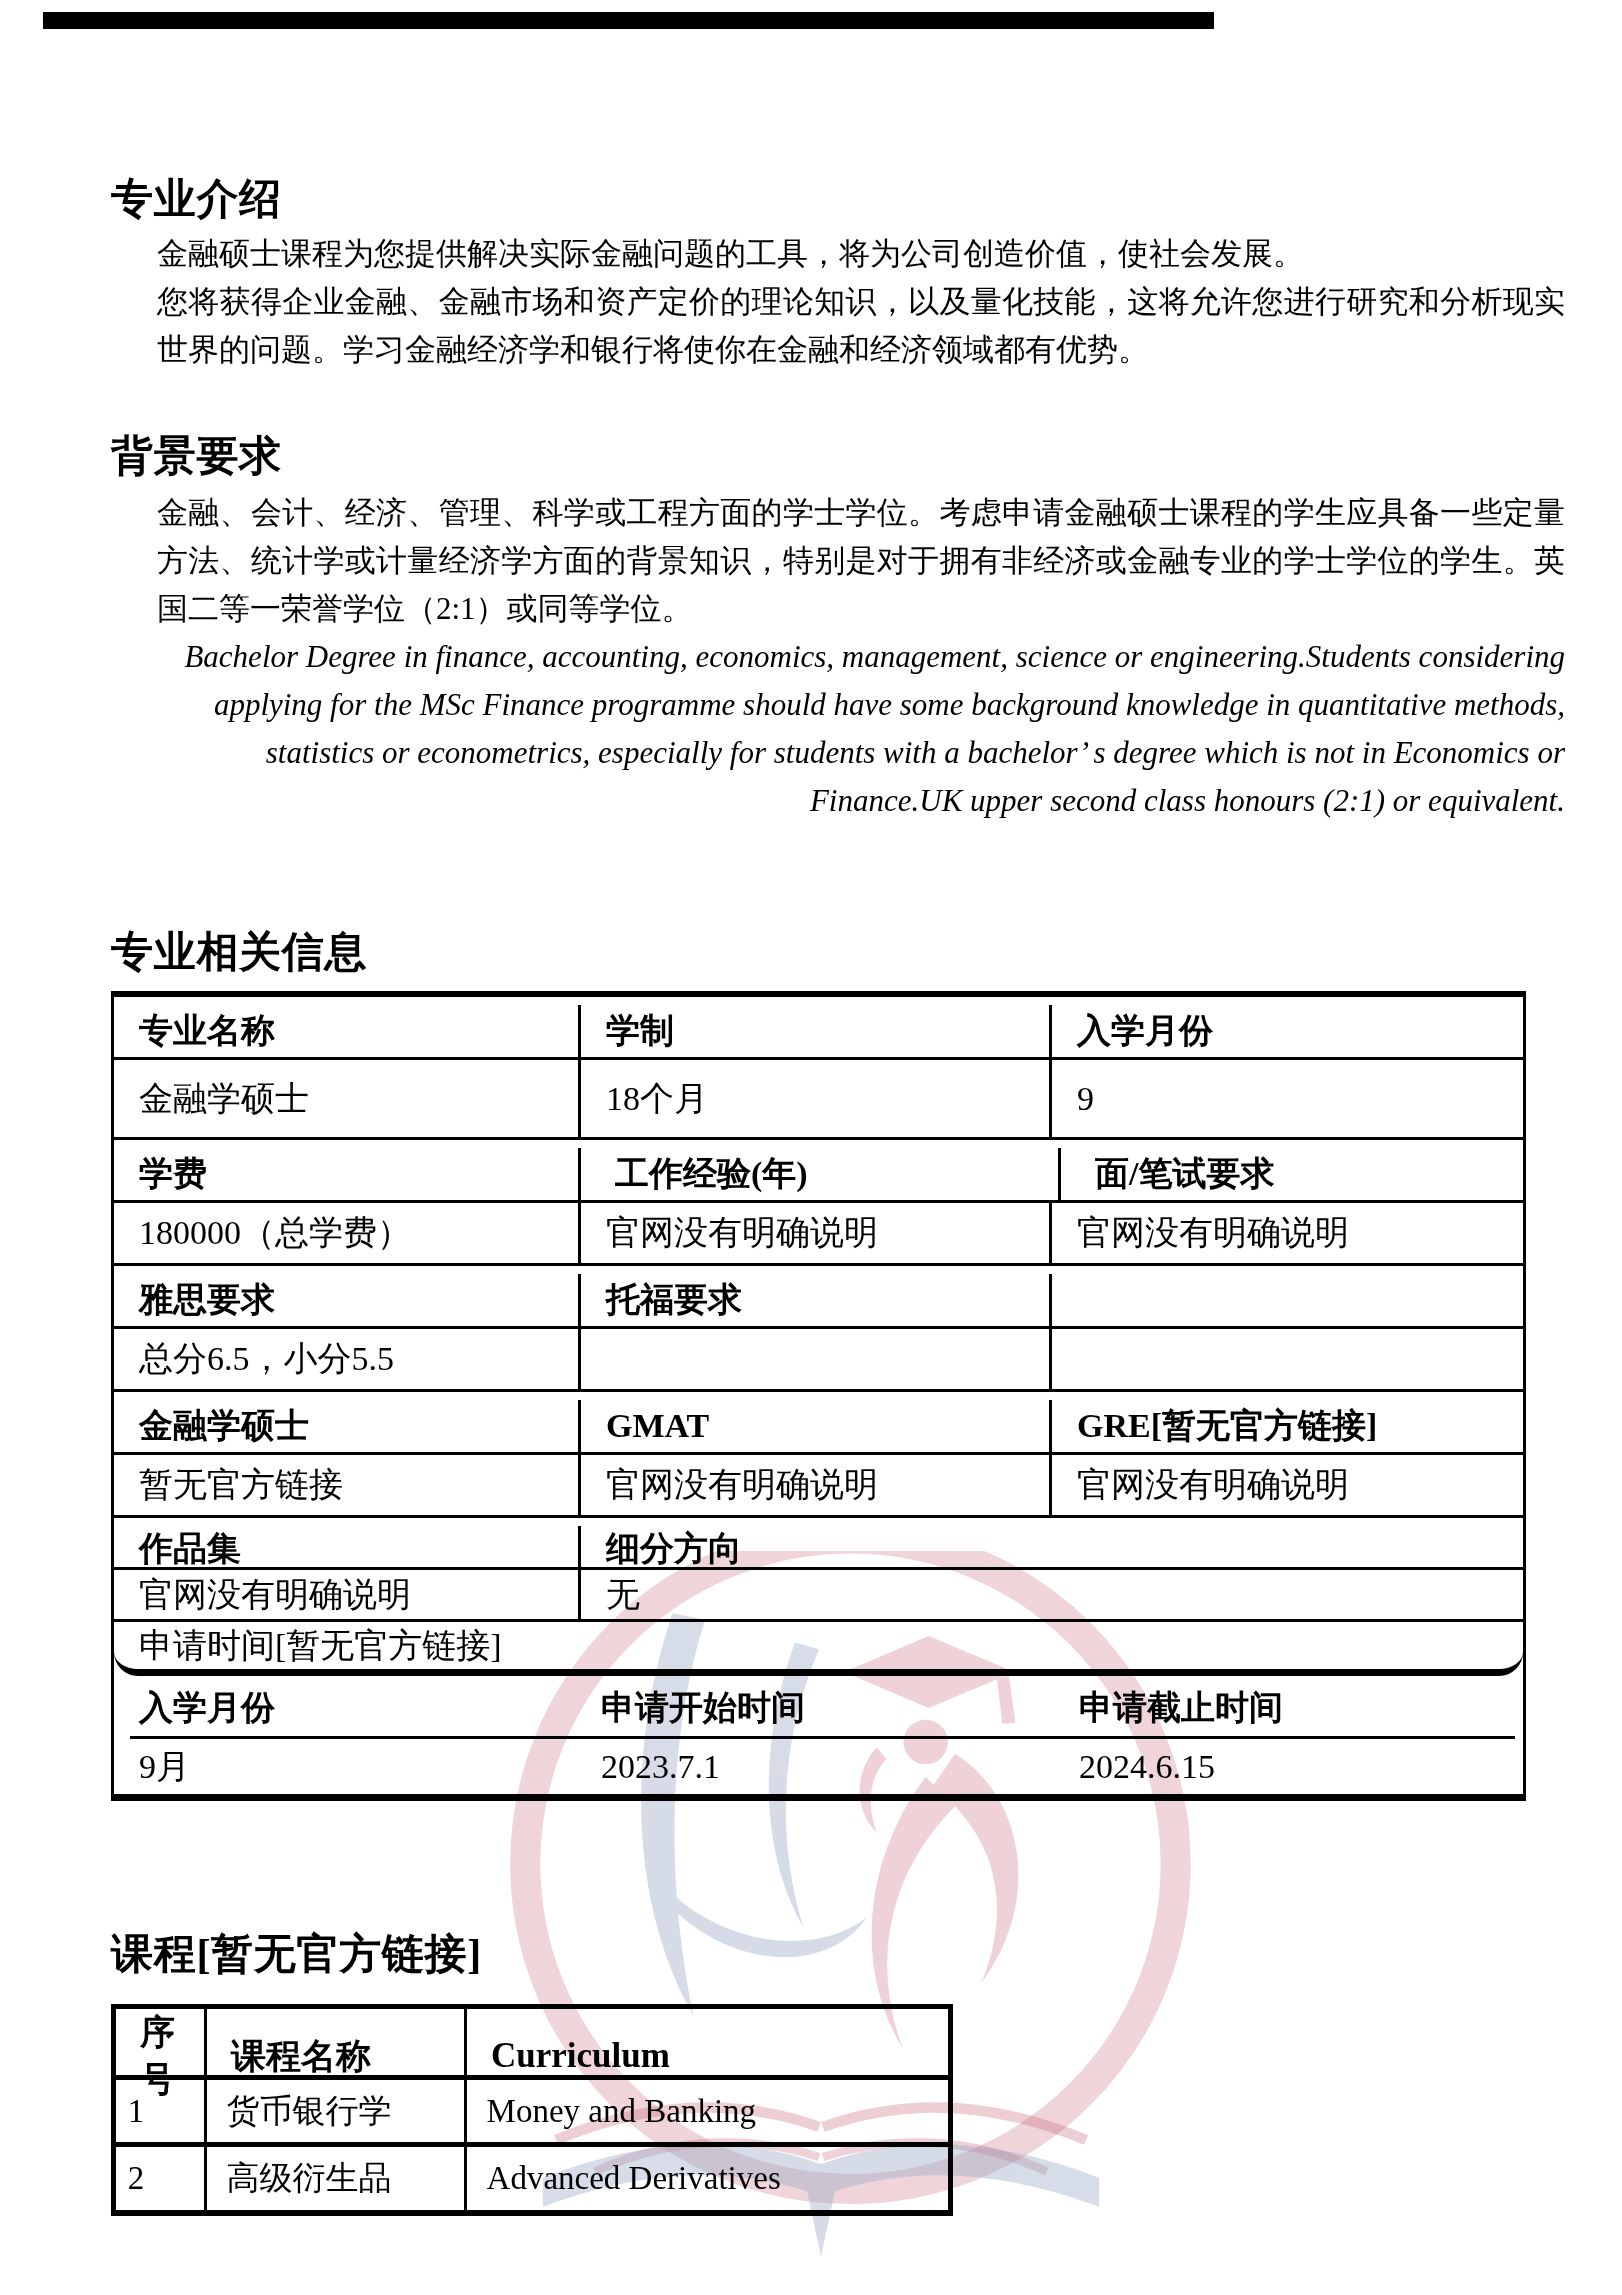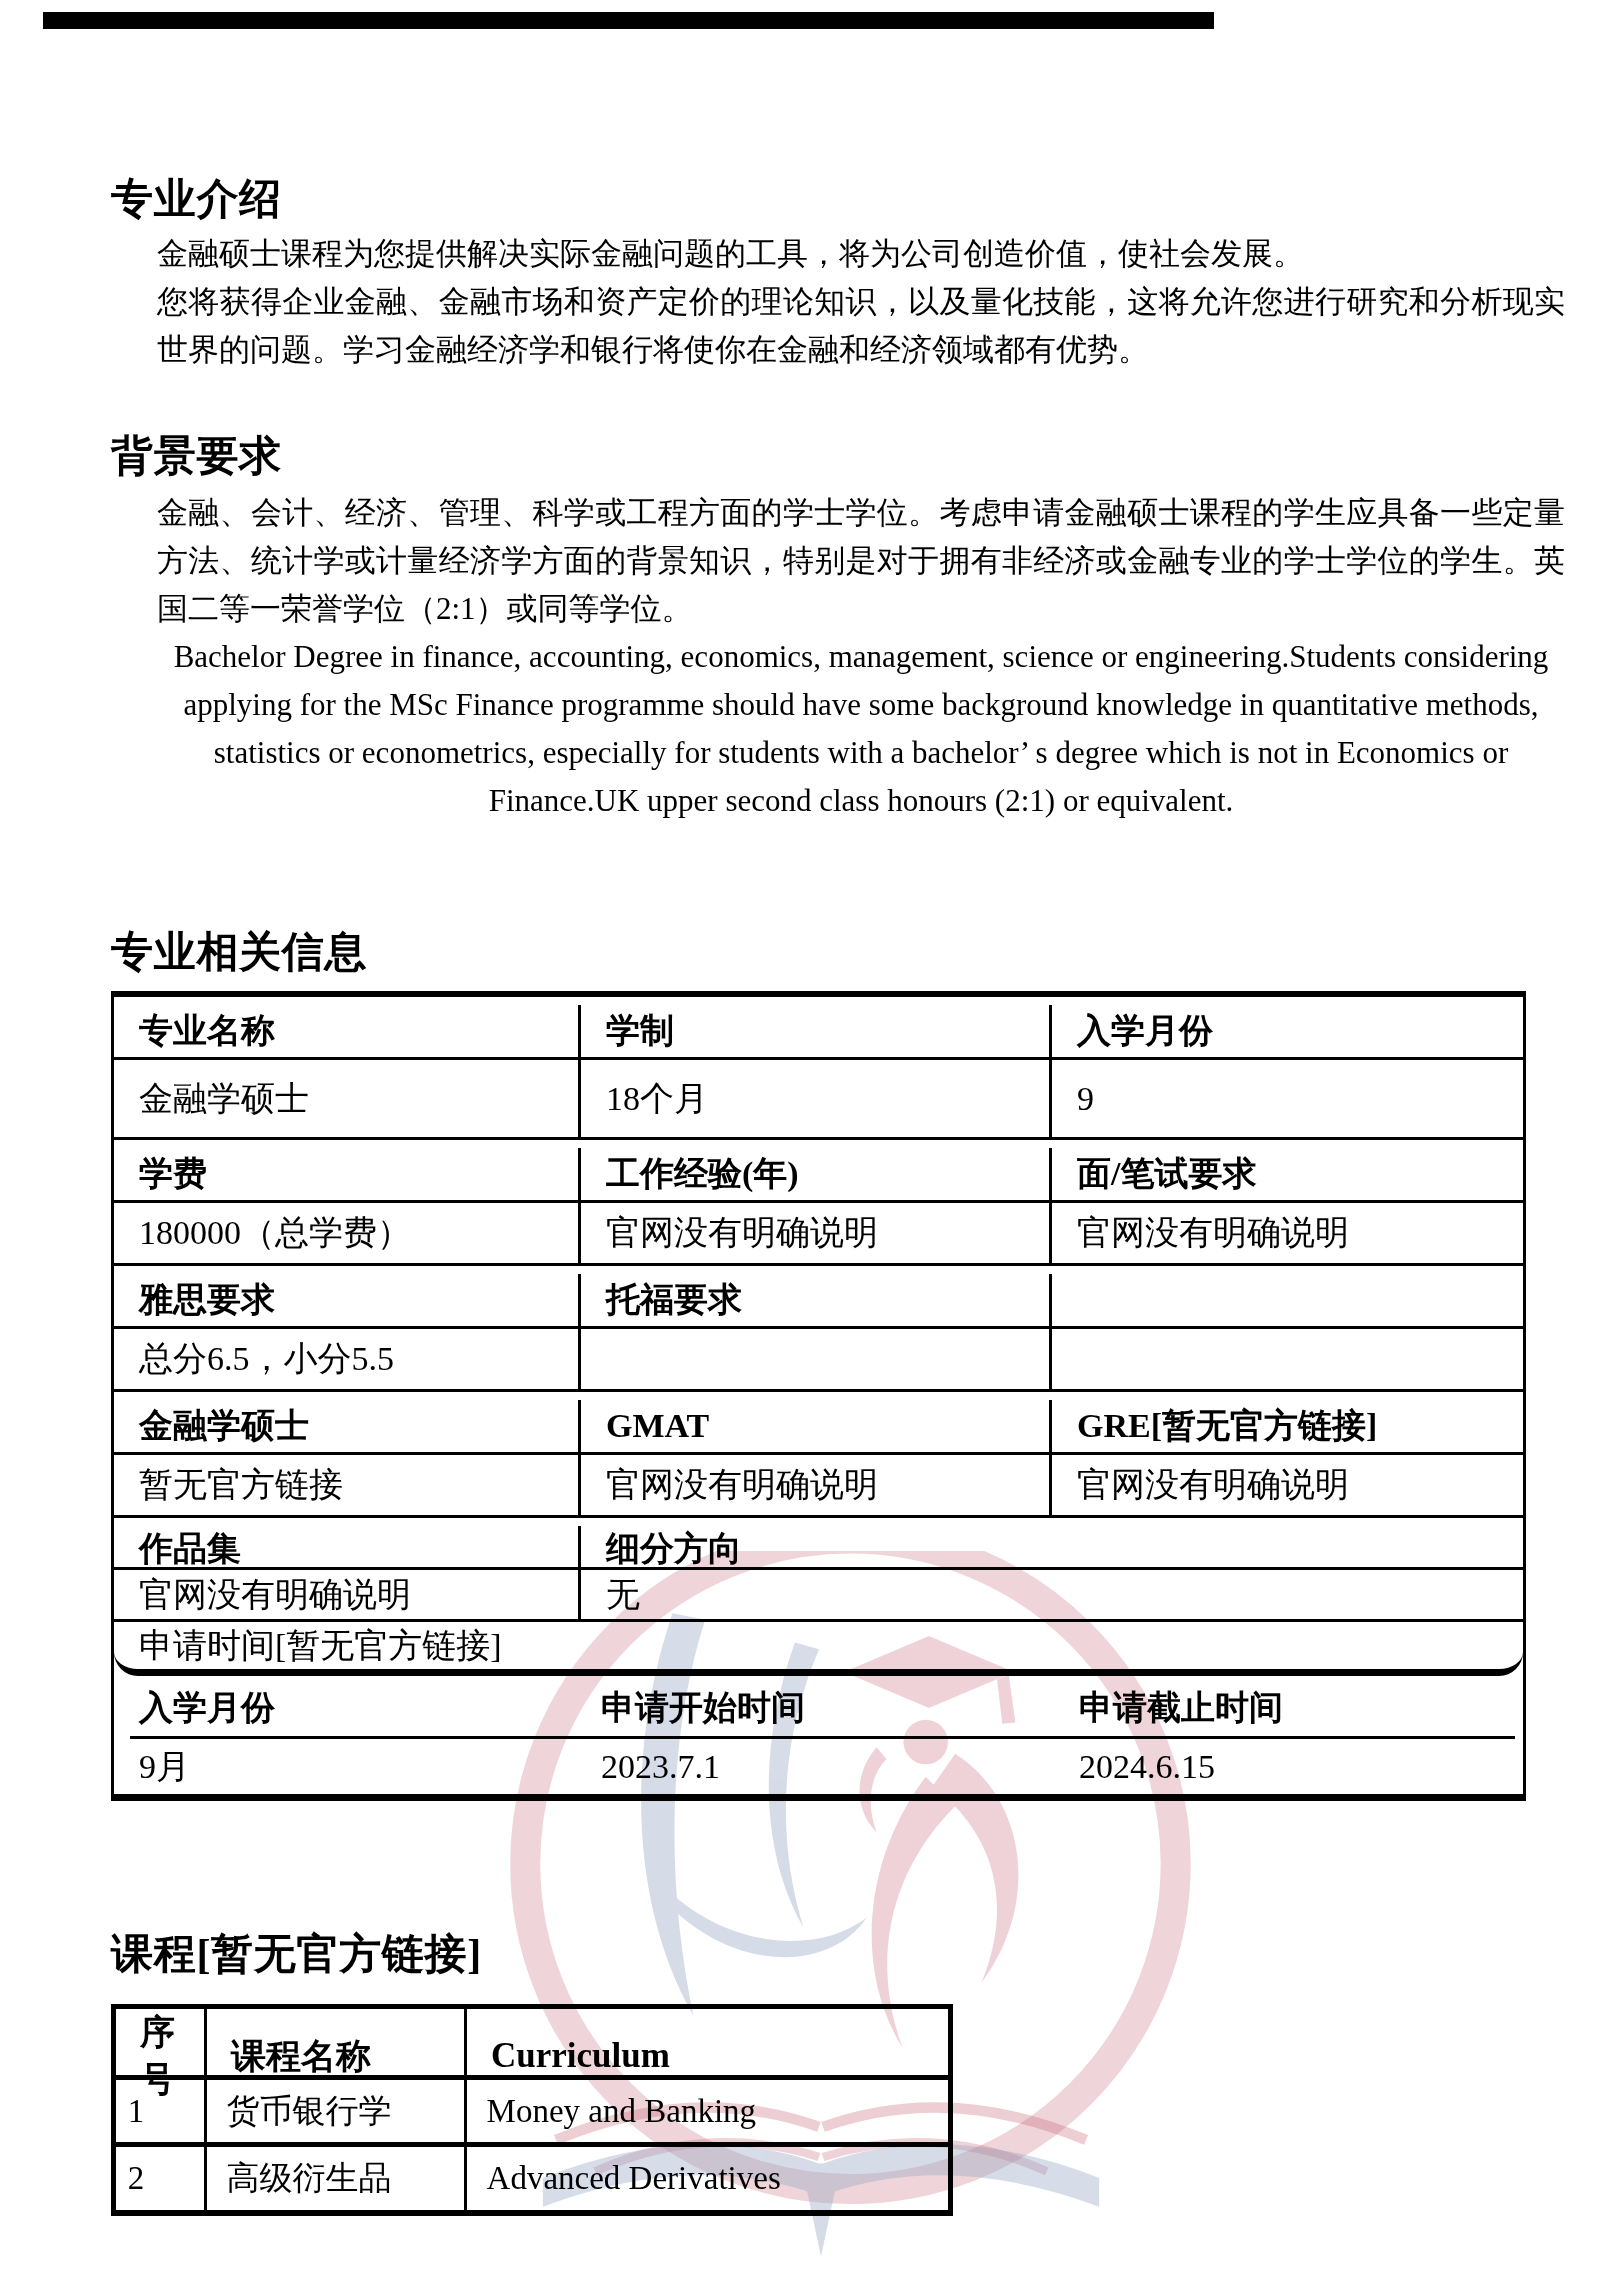--- a/index.html
+++ b/index.html
@@ -13,21 +13,21 @@
   #redaction-bar{left:43px;top:11.8px;width:1171px;height:17.7px;background:#000;}
   
   .h2{font-size:42px;font-weight:bold;line-height:1.15;letter-spacing:0.7px;}
   #intro-heading{left:111px;top:175px;}
   #background-heading{left:111px;top:432px;}
   #info-heading{left:111px;top:928px;}
   #courses-heading{left:111px;top:1930px;}
   
   .bodytext{width:1408px;font-size:31px;line-height:48px;margin-left:46px;}
   .zh{text-align:justify;}
-  .en{text-align:center;}
+  .en{text-align:right;font-style:italic;}
   #intro-body{left:111px;top:230px;}
   #background-body{left:111px;top:489px;}
   .bodytext p{margin:0;}
   
   #watermark{left:497px;top:1551px;width:720px;height:746px;z-index:0;}
   .content{z-index:1;}
   
   #info-table{
     left:111px;top:991px;width:1415px;box-sizing:border-box;
     border:3.9px solid #000;border-top-width:6.5px;border-bottom-width:7.9px;
@@ -113,21 +113,21 @@
   <div class="t1row cols3" style="height:63px;">
     <div class="cell b d">专业名称</div>
     <div class="cell b d">学制</div>
     <div class="cell b">入学月份</div>
   </div>
   <div class="t1row cols3" style="height:80px;">
     <div class="cell d">金融学硕士</div>
     <div class="cell d">18个月</div>
     <div class="cell">9</div>
   </div>
-  <div class="t1row cols3" style="height:63px;">
+  <div class="t1row cols3" style="height:63px;gap:9px;">
     <div class="cell b d">学费</div>
     <div class="cell b d">工作经验(年)</div>
     <div class="cell b">面/笔试要求</div>
   </div>
   <div class="t1row cols3" style="height:63px;">
     <div class="cell d">180000（总学费）</div>
     <div class="cell d">官网没有明确说明</div>
     <div class="cell">官网没有明确说明</div>
   </div>
   <div class="t1row cols3" style="height:63px;">

